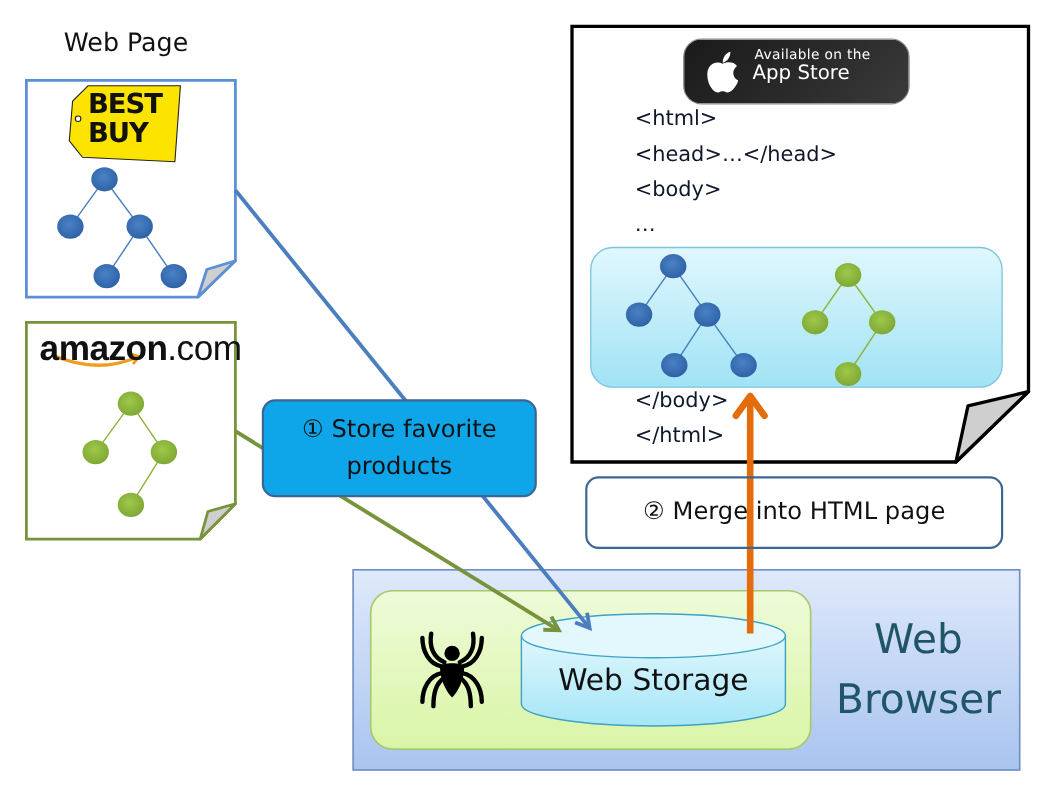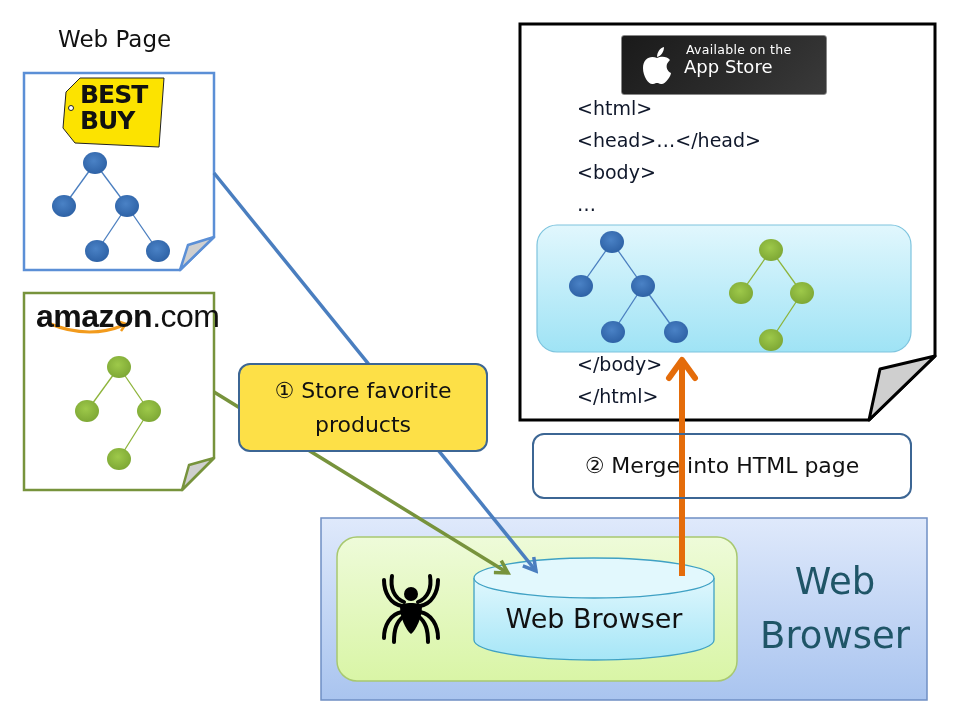--- a/index.html
+++ b/index.html
@@ -3,23 +3,23 @@
 <meta charset="utf-8">
 <style>
   html, body { margin: 0; padding: 0; }
   body { width: 960px; height: 720px; background: #ffffff; position: relative; overflow: hidden;
          font-family: "DejaVu Sans", "Liberation Sans", sans-serif; }
   .abs { position: absolute; }
   svg.layer { position: absolute; left: 0; top: 0; }
   .txt { font-family: "DejaVu Sans", "Liberation Sans", sans-serif; }
   .title-web-page { left: 58px; top: 26px; font-size: 23px; color: #111; }
   .code-line { font-size: 19px; color: #0f172a; left: 577px; }
-  .callout { background: #fde047; border: 2.5px solid #3c6694; border-radius: 12px; box-sizing: border-box;
+  .callout { background: #0ea5e9; border: 2.5px solid #3c6694; border-radius: 12px; box-sizing: border-box;
              color: #111; text-align: center; font-size: 22px; line-height: 34px; }
-  .appstore { left: 621px; top: 35px; width: 206px; height: 60px; border-radius: 3px;
+  .appstore { left: 621px; top: 35px; width: 206px; height: 60px; border-radius: 17px;
               background: linear-gradient(135deg, #1a1a1a 0%, #2c2c2c 60%, #3a3a3a 100%);
               border: 1px solid #888; box-sizing: border-box; color: #fff; }
   .appstore .small { position: absolute; left: 64px; top: 6px; font-size: 12.5px; letter-spacing: 0.3px; }
   .appstore .big { position: absolute; left: 62px; top: 20px; font-size: 18px; }
   .browser-label { left: 750px; font-size: 37px; color: #1f5567; text-align: center; width: 170px; }
   .storage-label { left: 478px; top: 603px; width: 232px; text-align: center; font-size: 27px; color: #111; }
 </style>
 </head>
 <body>
 
@@ -179,16 +179,16 @@
     <path d="M44,34 C56,32 62,20 62,8"></path>
     <path d="M26,40 C14,42 8,54 8,66"></path>
     <path d="M44,40 C56,42 62,54 62,66"></path>
     <path d="M28,44 C20,50 18,58 18,70"></path>
     <path d="M42,44 C50,50 52,58 52,70"></path>
   </g>
   <circle cx="35" cy="22" r="7" fill="#000"></circle>
   <path d="M24,34 C24,30 46,30 46,34 C46,46 40,58 35,62 C30,58 24,46 24,34 Z" fill="#000"></path>
 </svg>
 
-<div class="abs txt storage-label">Web Browser</div>
+<div class="abs txt storage-label">Web Storage</div>
 
 <div class="abs txt browser-label" style="top:560px;">Web</div>
 <div class="abs txt browser-label" style="top:614px;">Browser</div>
 
 </body></html>

